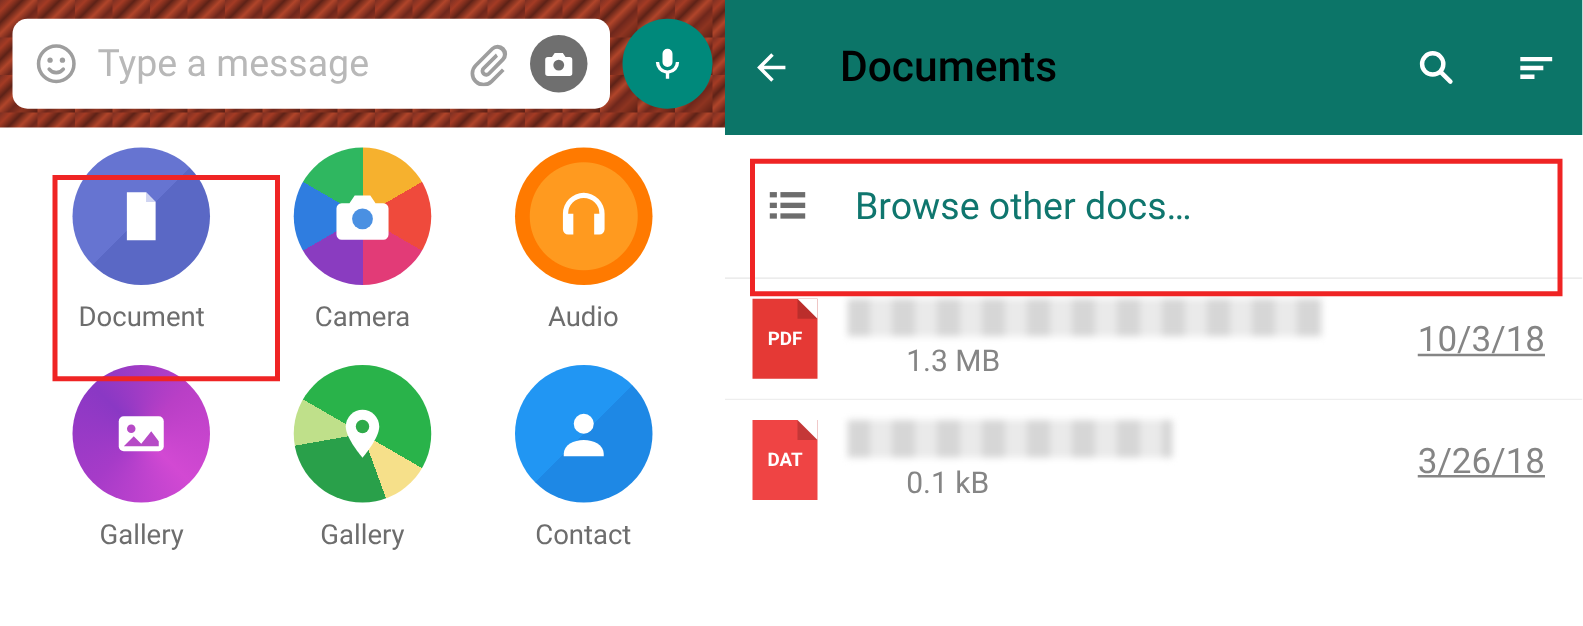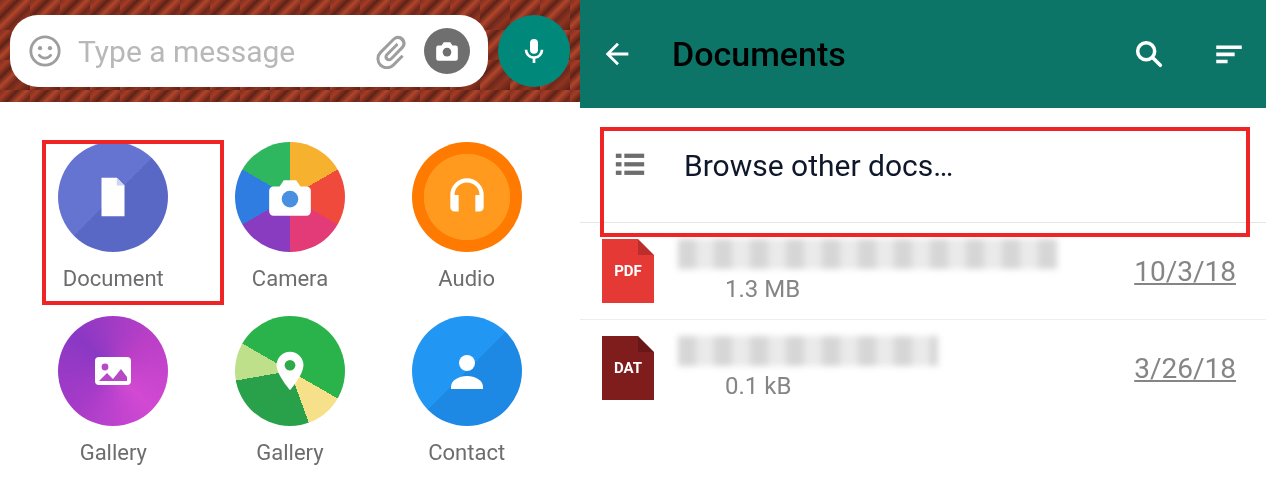--- a/index.html
+++ b/index.html
@@ -24,38 +24,38 @@
     background-size: 30px 30px;
     display: flex;
     align-items: center;
     padding: 10px 10px;
     gap: 10px;
   }
   .input-pill {
     flex: 1;
     height: 72px;
     background: #fff;
-    border-radius: 28px;
+    border-radius: 12px;
     display: flex;
     align-items: center;
     padding: 0 18px;
     gap: 16px;
   }
   .placeholder {
     flex:1;
     color:#b8b8b8;
     font-size: 30px;
   }
   .mic-btn {
     width:72px;height:72px;border-radius:50%;
     background:#00897b;
     display:flex;align-items:center;justify-content:center;
   }
   .attach-grid {
-    padding: 40px 30px 10px 30px;
+    padding: 16px 30px 10px 30px;
     display:grid;
     grid-template-columns: repeat(3, 1fr);
     row-gap: 25px;
     column-gap: 10px;
   }
   .attach-item{
     display:flex;flex-direction:column;align-items:center;gap:14px;
     font-size:22px;color:#6d6d6d;
   }
   .attach-circle{
@@ -87,41 +87,41 @@
     gap:28px;
   }
   .appbar-title{
     font-size:34px;font-weight:500;flex:1;
     margin-left:10px;
   }
   .browse-row{
     display:flex;align-items:center;
     padding:12px 30px;
     gap:34px;
-    font-size:30px;color:#0f172a;
+    font-size:30px;color:#0f766e;
     border-bottom:1px solid #e6e6e6;
     position:relative;
     height:115px;
   }
   .red-box.right-box{
     left:600px; top:127px; width:650px; height:110px;
   }
   .file-row{
     display:flex;align-items:center;
     padding:16px 30px 16px 22px;
     gap:24px;
     border-bottom:1px solid #eeeeee;
   }
   .file-icon{
     width:52px;height:64px;position:relative;
     display:flex;align-items:center;justify-content:center;
     color:#fff;font-weight:700;font-size:15px;
   }
   .file-icon.pdf{background:#e53935;text-align:right;}
-  .file-icon.dat{background:#7f1d1d;}
+  .file-icon.dat{background:#ef4444;}
   .file-icon::before{
     content:"";position:absolute;top:0;right:0;
     width:0;height:0;border-top:16px solid #fff;border-left:16px solid rgba(0,0,0,.18);
   }
   .file-col{flex:1;display:flex;flex-direction:column;gap:6px;}
   .blur-name{
     width:380px;height:30px;
     background:repeating-linear-gradient(90deg,#d6d6d6 0 18px,#eaeaea 18px 36px);
     filter:blur(3px);
   }

